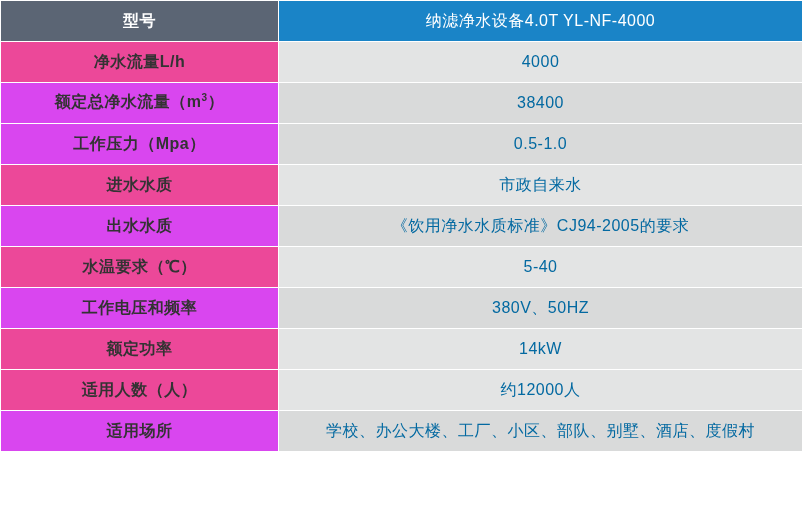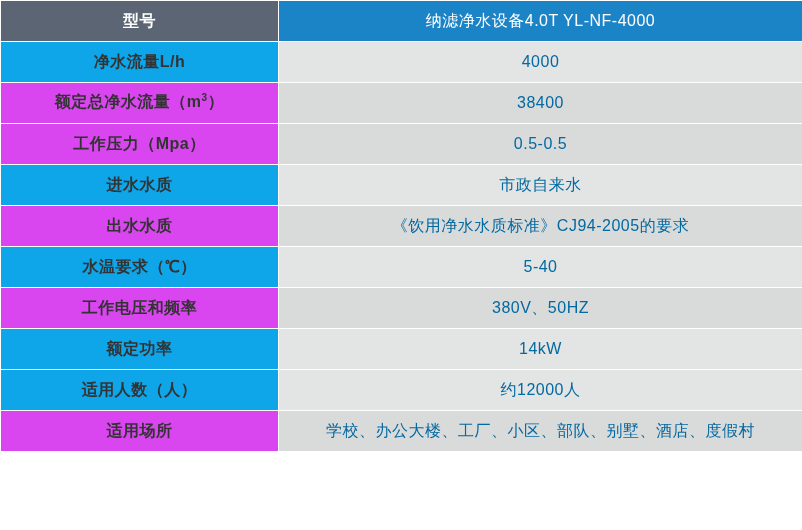--- a/index.html
+++ b/index.html
@@ -46,21 +46,21 @@
     letter-spacing: 2px;
   }
   .hdr-value {
     background: #1a84c7;
     color: #ffffff !important;
     font-size: 18px;
     font-weight: bold;
     letter-spacing: 0.5px;
   }
   
-  .row-a .label { background: #0ea5e9; }
+  .row-a .label { background: #ec4899; }
   .row-a .value { background: #e3e4e4; }
   .row-b .label { background: #d946ef; }
   .row-b .value { background: #d9dada; }
 
   .sup {
     font-size: 10px;
     vertical-align: super;
   }
 </style>
 </head>
@@ -75,21 +75,21 @@
     <tr class="row-a">
       <td class="label">净水流量L/h</td>
       <td class="value">4000</td>
     </tr>
     <tr class="row-b">
       <td class="label"><span>额定总净水流量（m</span><span class="sup">3</span><span>）</span></td>
       <td class="value">38400</td>
     </tr>
     <tr class="row-b">
       <td class="label">工作压力（Mpa）</td>
-      <td class="value">0.5-0.5</td>
+      <td class="value">0.5-1.0</td>
     </tr>
     <tr class="row-a">
       <td class="label">进水水质</td>
       <td class="value">市政自来水</td>
     </tr>
     <tr class="row-b">
       <td class="label">出水水质</td>
       <td class="value">《饮用净水水质标准》CJ94-2005的要求</td>
     </tr>
     <tr class="row-a">

